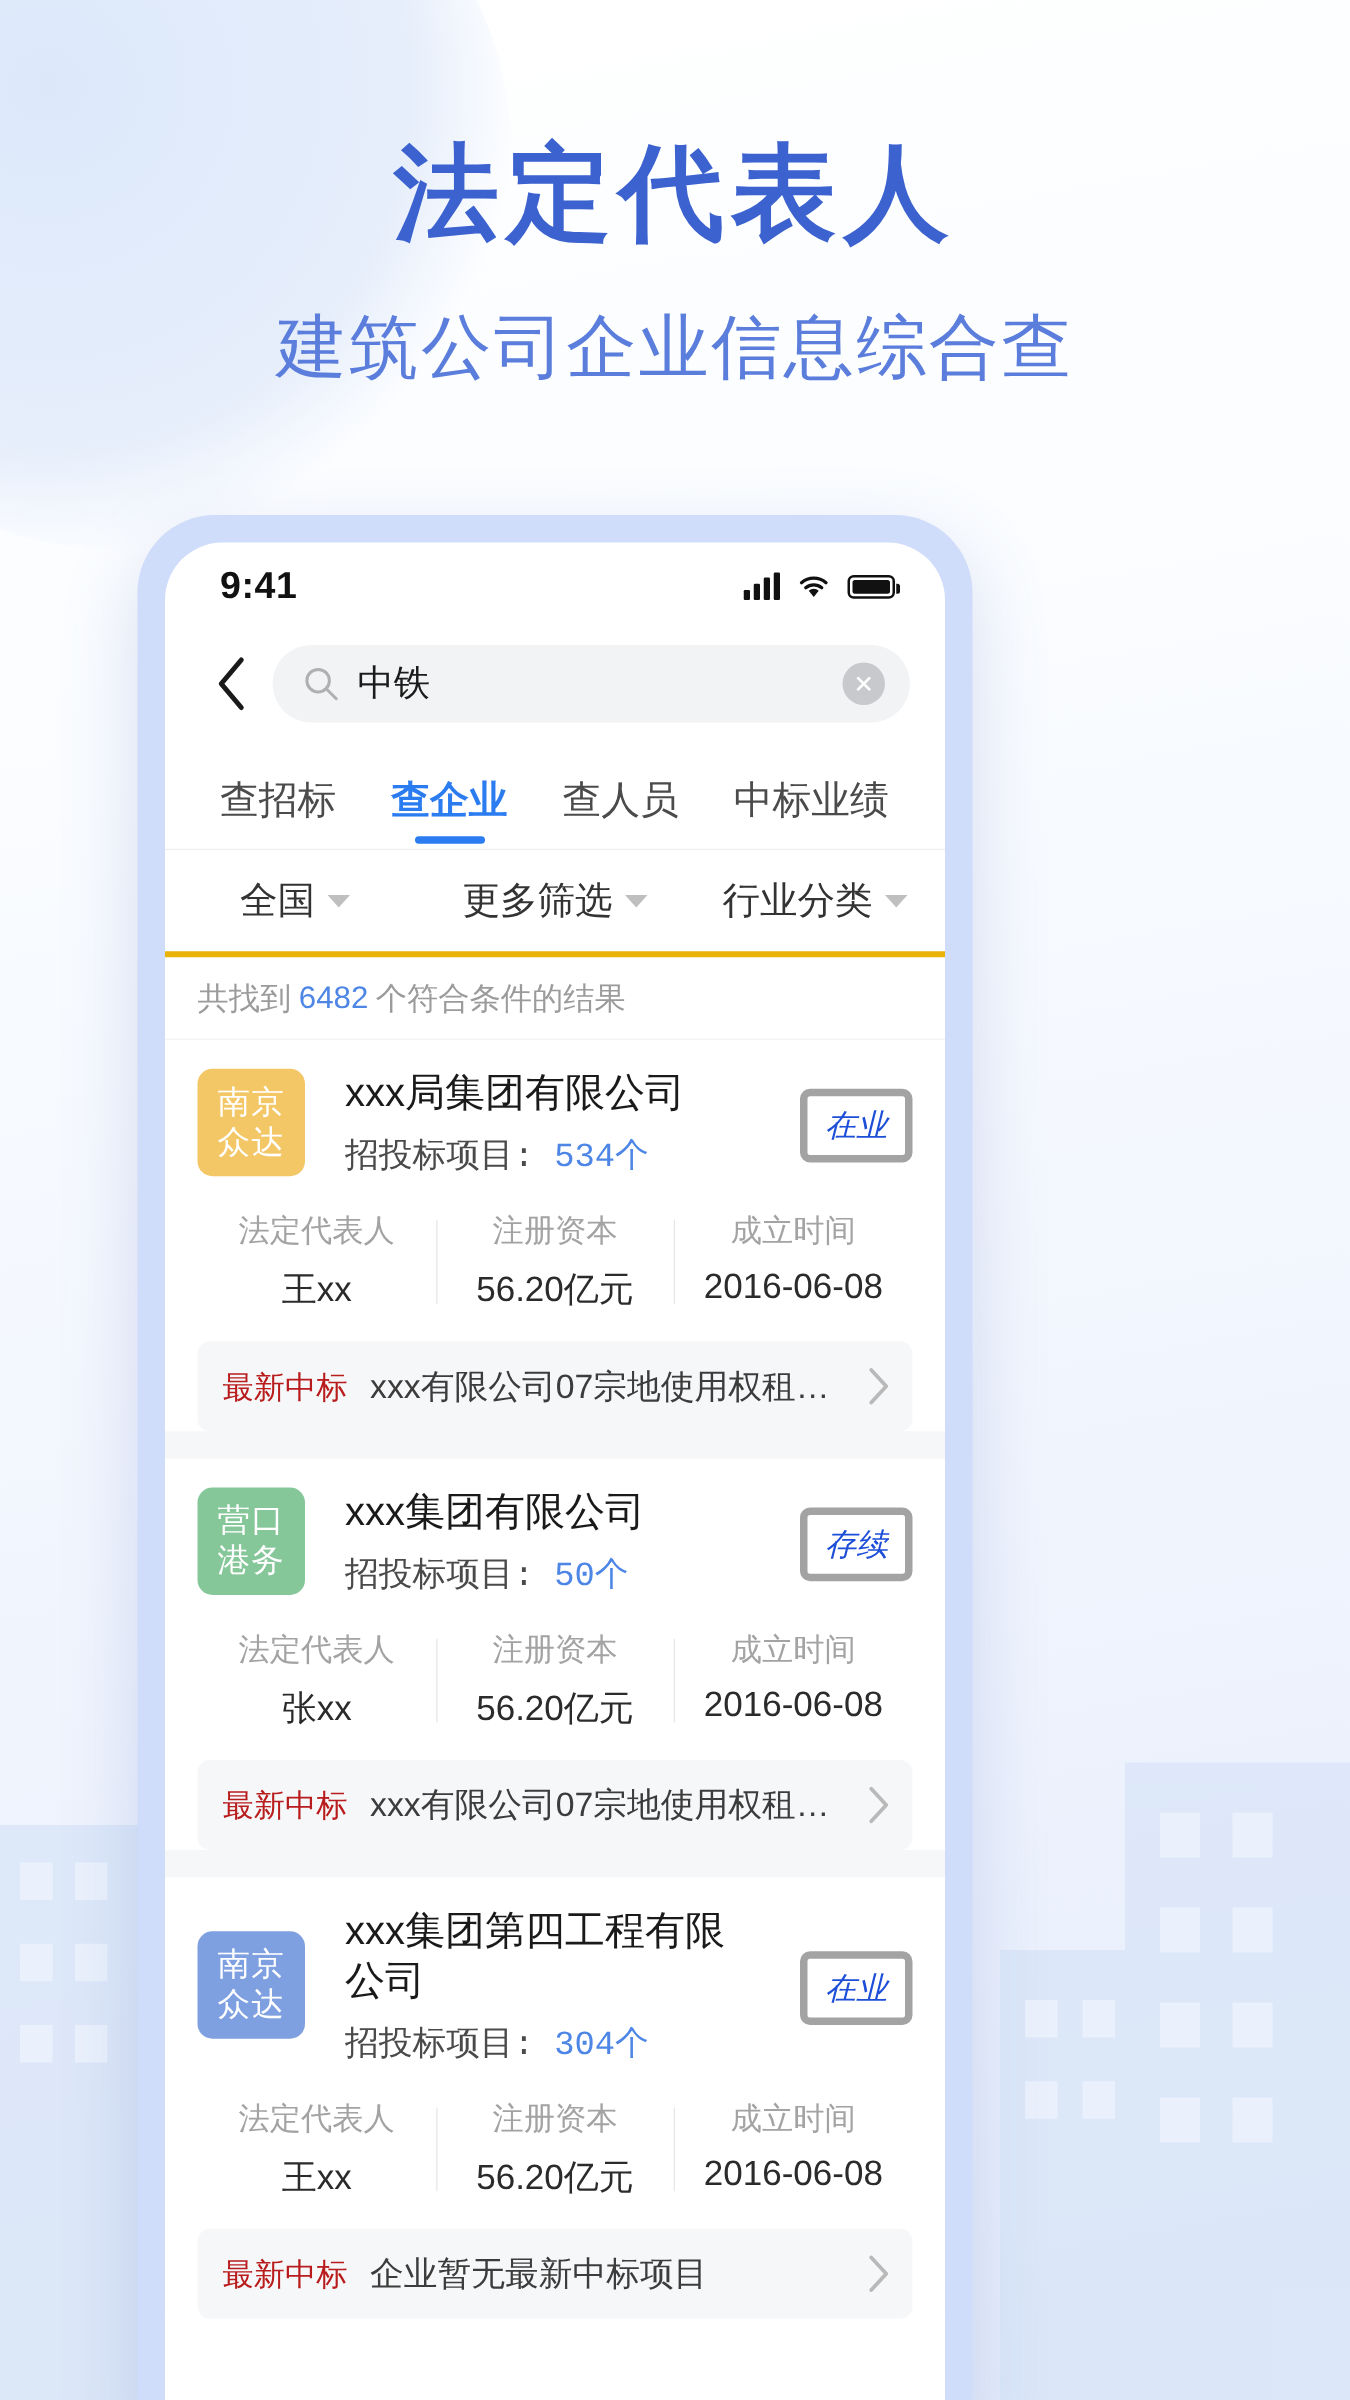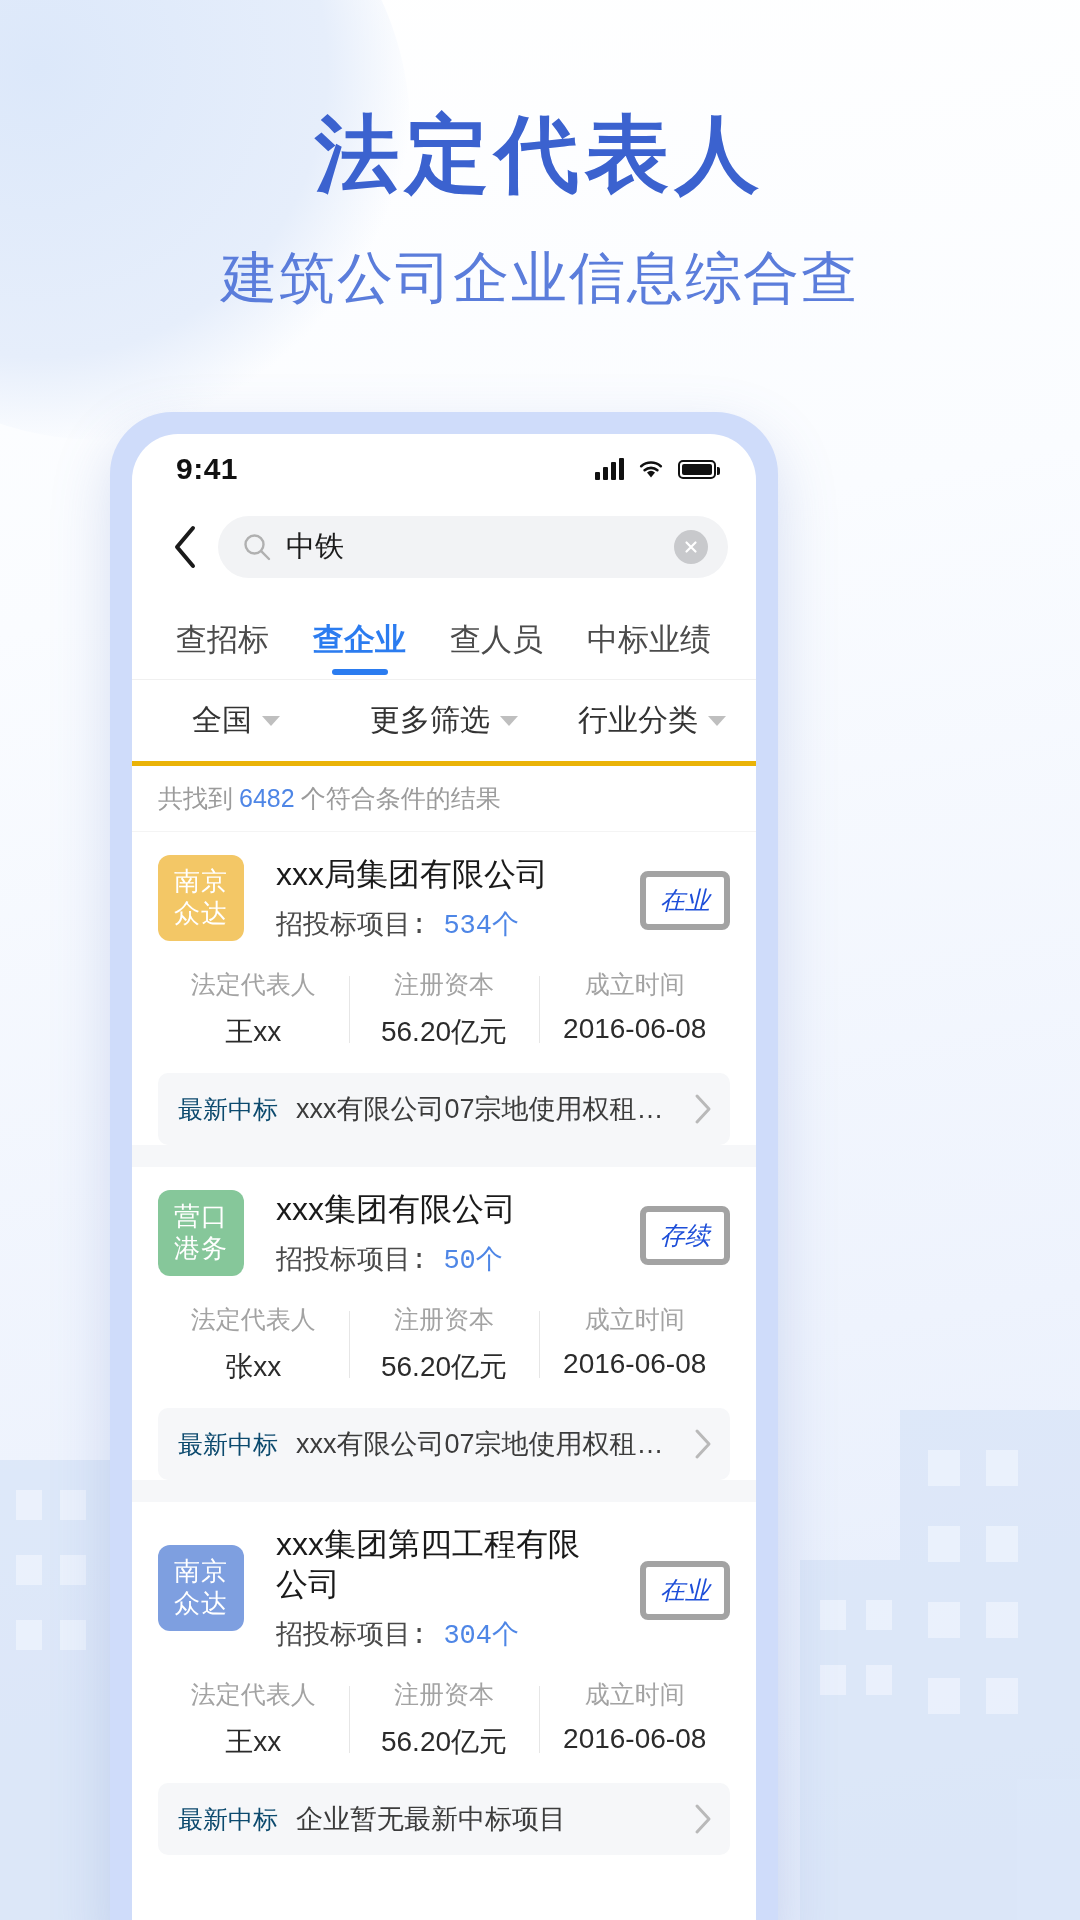--- a/index.html
+++ b/index.html
@@ -154,21 +154,21 @@
     width: 1px; background: #e6e6e6;
   }
   .meta-label { font-size: 25px; color: #a3a3a3; }
   .meta-value { font-size: 28px; color: #2b2b2b; margin-top: 12px; }
 
   .bidrow {
     display: flex; align-items: center; gap: 18px;
     background: #f6f7f9; border-radius: 10px; padding: 18px 18px 18px 20px;
     margin-bottom: 22px;
   }
-  .bid-tag { font-size: 25px; color: #0c4a6e; flex: 0 0 auto; }
+  .bid-tag { font-size: 25px; color: #b91c1c; flex: 0 0 auto; }
   .bid-text {
     font-size: 27px; color: #3c3c3c; flex: 1; min-width: 0;
     overflow: hidden; text-overflow: ellipsis; white-space: nowrap;
   }
   .chev-right { flex: 0 0 auto; }
 </style>
 </head>
 <body>
 
 <div class="bg-circle"></div>

